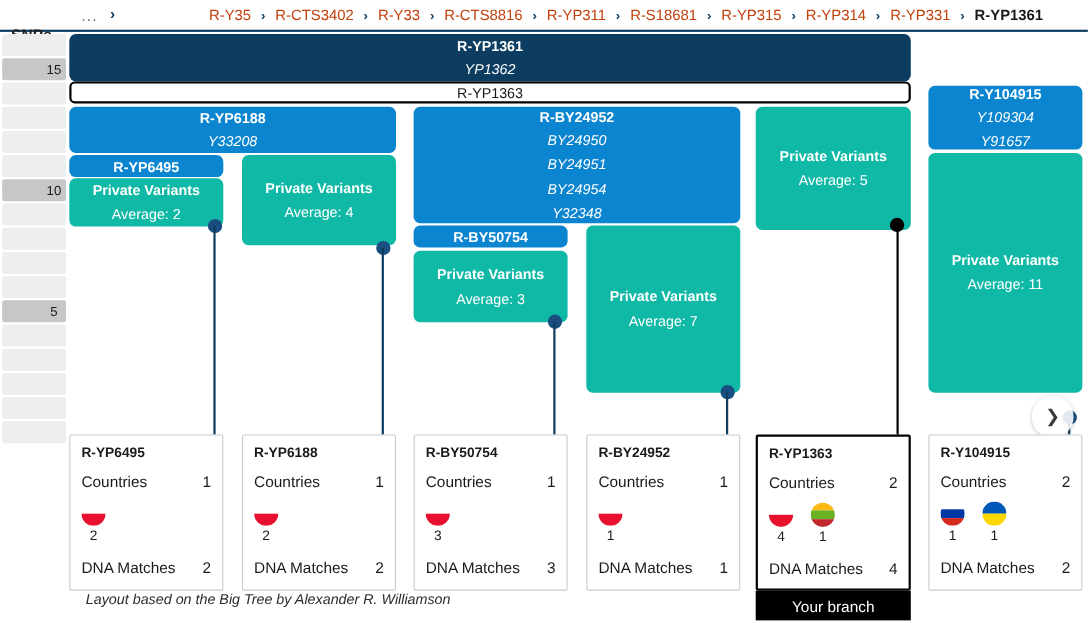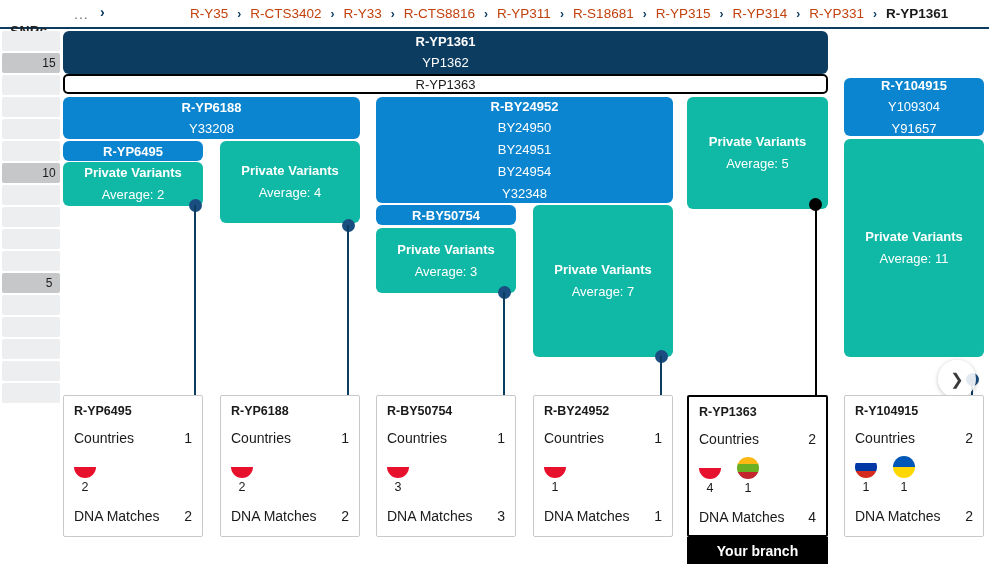--- a/index.html
+++ b/index.html
@@ -57,21 +57,21 @@
     font-size: 12px; color: #1a1a1a;
   }
 
   
   .node {
     position: absolute; border-radius: 6px; color: #fff;
     display: flex; flex-direction: column; align-items: center;
     justify-content: center; text-align: center; cursor: pointer;
   }
   .node .nm { font-size: 13px; font-weight: bold; line-height: 21px; }
-  .node .sub { font-size: 13px; font-weight: normal; line-height: 22px; }
+  .node .sub { font-size: 13px; font-weight: normal; line-height: 22px; font-style: italic; }
   .navy  { background: #0d3c61; }
   .blue  { background: #0b85d0; }
   .teal  { background: #10b8a6; }
   .whitebox {
     position: absolute; background:#fff; border: 2.5px solid #000;
     border-radius: 5px; color: #1a1a1a;
     display:flex; align-items:center; justify-content:center;
     font-size: 13px; cursor: pointer;
   }
   .pv-title { font-size: 13px; font-weight: bold; line-height: 22px; }
@@ -103,21 +103,20 @@
     width: 22px; height: 22px; border-radius: 50%; overflow: hidden;
     display:flex; flex-direction: column;
   }
   .flag i { display:block; width: 100%; flex: 1 1 auto; }
   .flagcount { font-size: 12.5px; color: #1a1a1a; margin-top: 2px; }
   .card .dnarow { margin-top: 14px; }
   .yourbranch {
     position: absolute; background: #000; color: #fff;
     font-size: 14px; display:flex; align-items:center; justify-content:center;
     cursor: pointer;
-    font-weight: bold;
   }
 
   
   .scrollbtn {
     position: absolute; width: 38px; height: 38px; border-radius: 50%;
     background: rgba(255,255,255,.88);
     box-shadow: 0 1px 4px rgba(0,0,0,.25);
     display:flex; align-items:center; justify-content:center;
     color: #3a3a3a; font-size: 16px; cursor: pointer;
   }
@@ -429,13 +428,14 @@
             <div class="flagcount">1</div>
           </div>
         </div>
         <div class="crow dnarow">
           <span>DNA Matches</span>
           <span>2</span>
         </div>
       </div>
     </div>
 
+  <div class="credit">Layout based on the Big Tree by Alexander R. Williamson</div>
 </div>
 
 </body></html>

